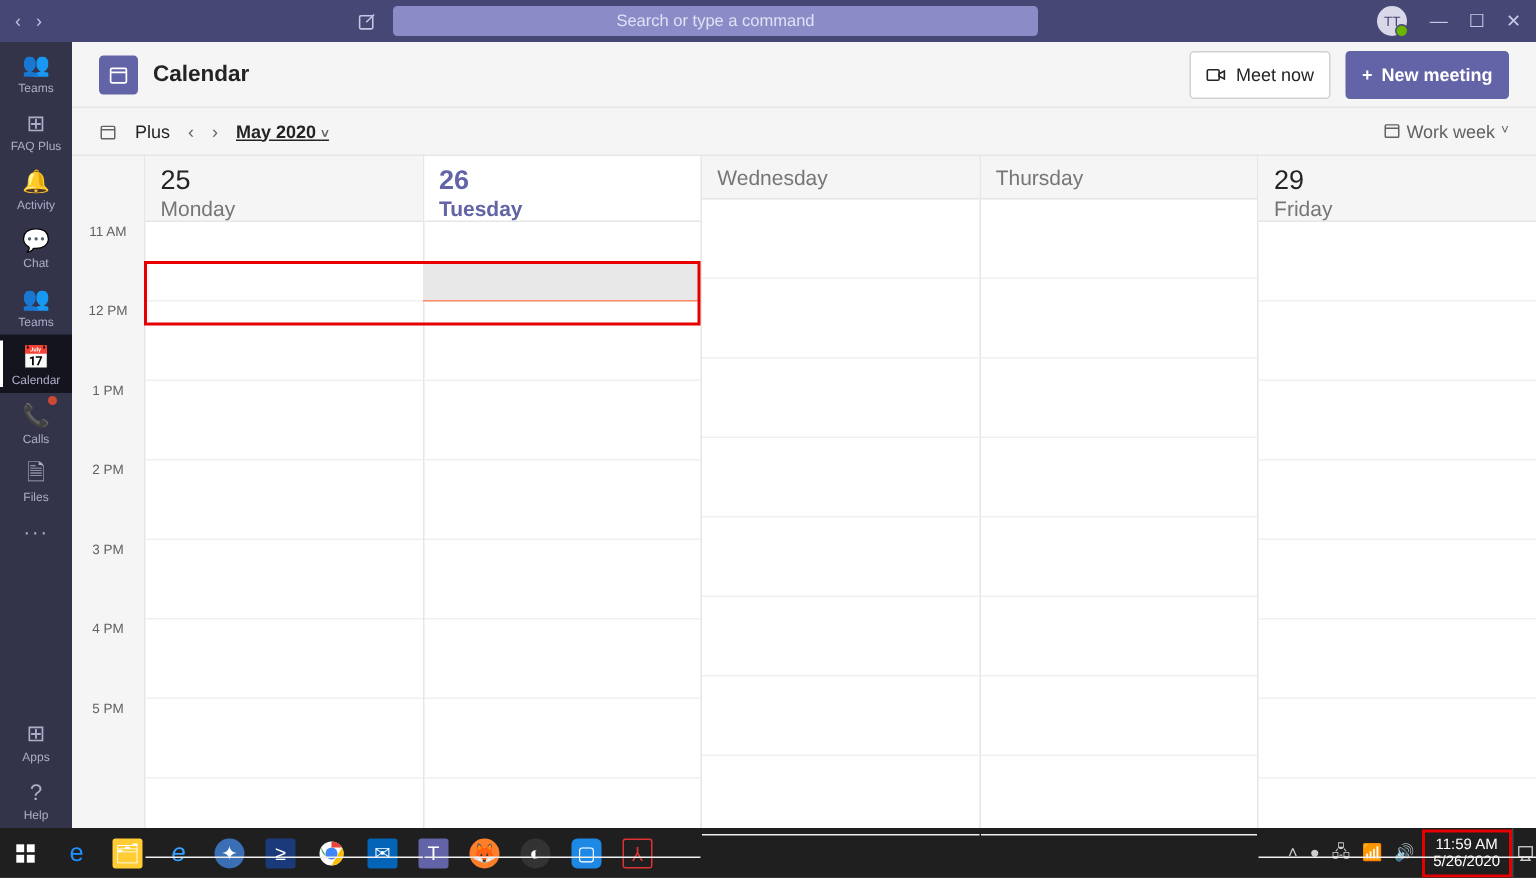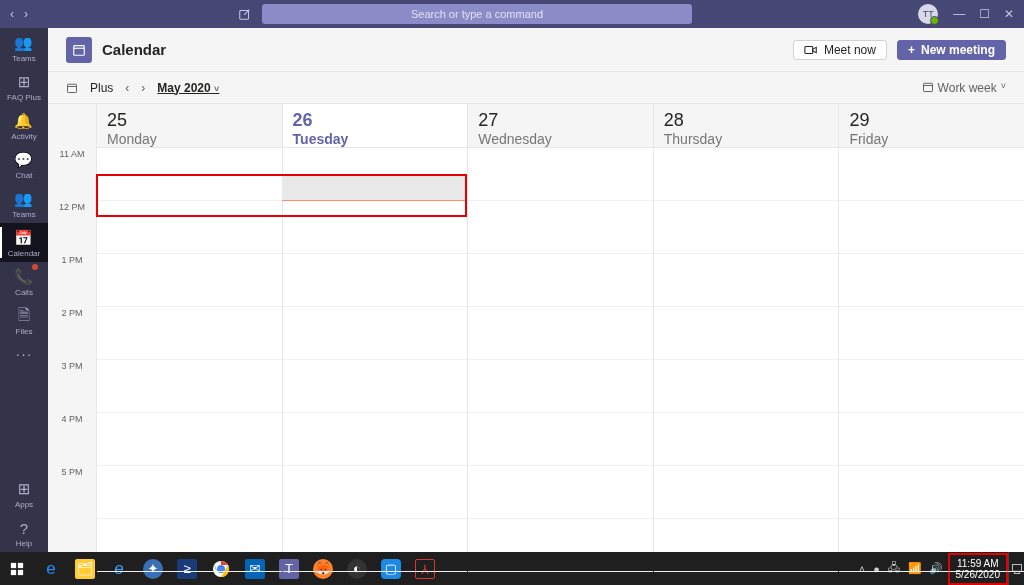--- a/index.html
+++ b/index.html
@@ -23,21 +23,21 @@
   .rail-ico { width: 18px; height: 18px; display: flex; align-items: center; justify-content: center; font-size: 15px; }
   .rail-item .notif { position: absolute; top: 2px; right: 10px; width: 6px; height: 6px; background: #cc4a31; border-radius: 50%; }
   .rail-dots { font-size: 14px; letter-spacing: 1px; padding: 6px 0; }
   .rail-spacer { flex: 1; }
   
   .main { flex: 1; background: #f5f5f5; display: flex; flex-direction: column; min-width: 0; }
   .hdr { height: 44px; display: flex; align-items: center; padding: 0 18px; gap: 10px; border-bottom: 1px solid #e6e6e6; }
   .hdr-ico { width: 26px; height: 26px; background: #6264a7; border-radius: 3px; display: flex; align-items: center; justify-content: center; color: #fff; font-size: 14px; }
   .hdr-title { font-size: 15px; font-weight: 600; color: #252423; }
   .hdr-spacer { flex: 1; }
-  .btn { height: 20px; border-radius: 3px; display: flex; align-items: center; padding: 0 10px; font-size: 12px; gap: 6px; cursor: pointer; }
+  .btn { height: 32px; border-radius: 3px; display: flex; align-items: center; padding: 0 10px; font-size: 12px; gap: 6px; cursor: pointer; }
   .btn-outline { background: #fff; border: 1px solid #d1d1d1; color: #252423; }
   .btn-primary { background: #6264a7; color: #fff; border: 1px solid #6264a7; font-weight: 600; }
   .sub { height: 32px; display: flex; align-items: center; padding: 0 18px; gap: 12px; font-size: 12px; color: #252423; border-bottom: 1px solid #e6e6e6; }
   .sub .ico { color: #616161; font-size: 12px; }
   .sub .month { font-weight: 700; text-decoration: underline; }
   .sub-spacer { flex: 1; }
   .sub-view { display: flex; align-items: flex-start; gap: 4px; color: #616161; }
   
   .cal { flex: 1; display: flex; min-height: 0; }
   .times { width: 48px; background: #f5f5f5; display: flex; flex-direction: column; font-size: 9px; color: #616161; }
@@ -236,38 +236,36 @@
                 <div class="hour"></div>
                 <div class="hour"></div>
                 <div class="hour"></div>
                 <div class="hour"></div>
                 <div class="hour"></div>
                 <div class="hour"></div>
               </div>
             </div>
             <div class="day">
               <div class="day-hdr">
-                <div class="day-num">27</div>
                 <div class="day-name">Wednesday</div>
               </div>
               <div class="day-body">
                 <div class="hour"></div>
                 <div class="hour"></div>
                 <div class="hour"></div>
                 <div class="hour"></div>
                 <div class="hour"></div>
                 <div class="hour"></div>
                 <div class="hour"></div>
                 <div class="hour"></div>
                 <div class="hour"></div>
               </div>
             </div>
             <div class="day">
               <div class="day-hdr">
-                <div class="day-num">28</div>
                 <div class="day-name">Thursday</div>
               </div>
               <div class="day-body">
                 <div class="hour"></div>
                 <div class="hour"></div>
                 <div class="hour"></div>
                 <div class="hour"></div>
                 <div class="hour"></div>
                 <div class="hour"></div>
                 <div class="hour"></div>

